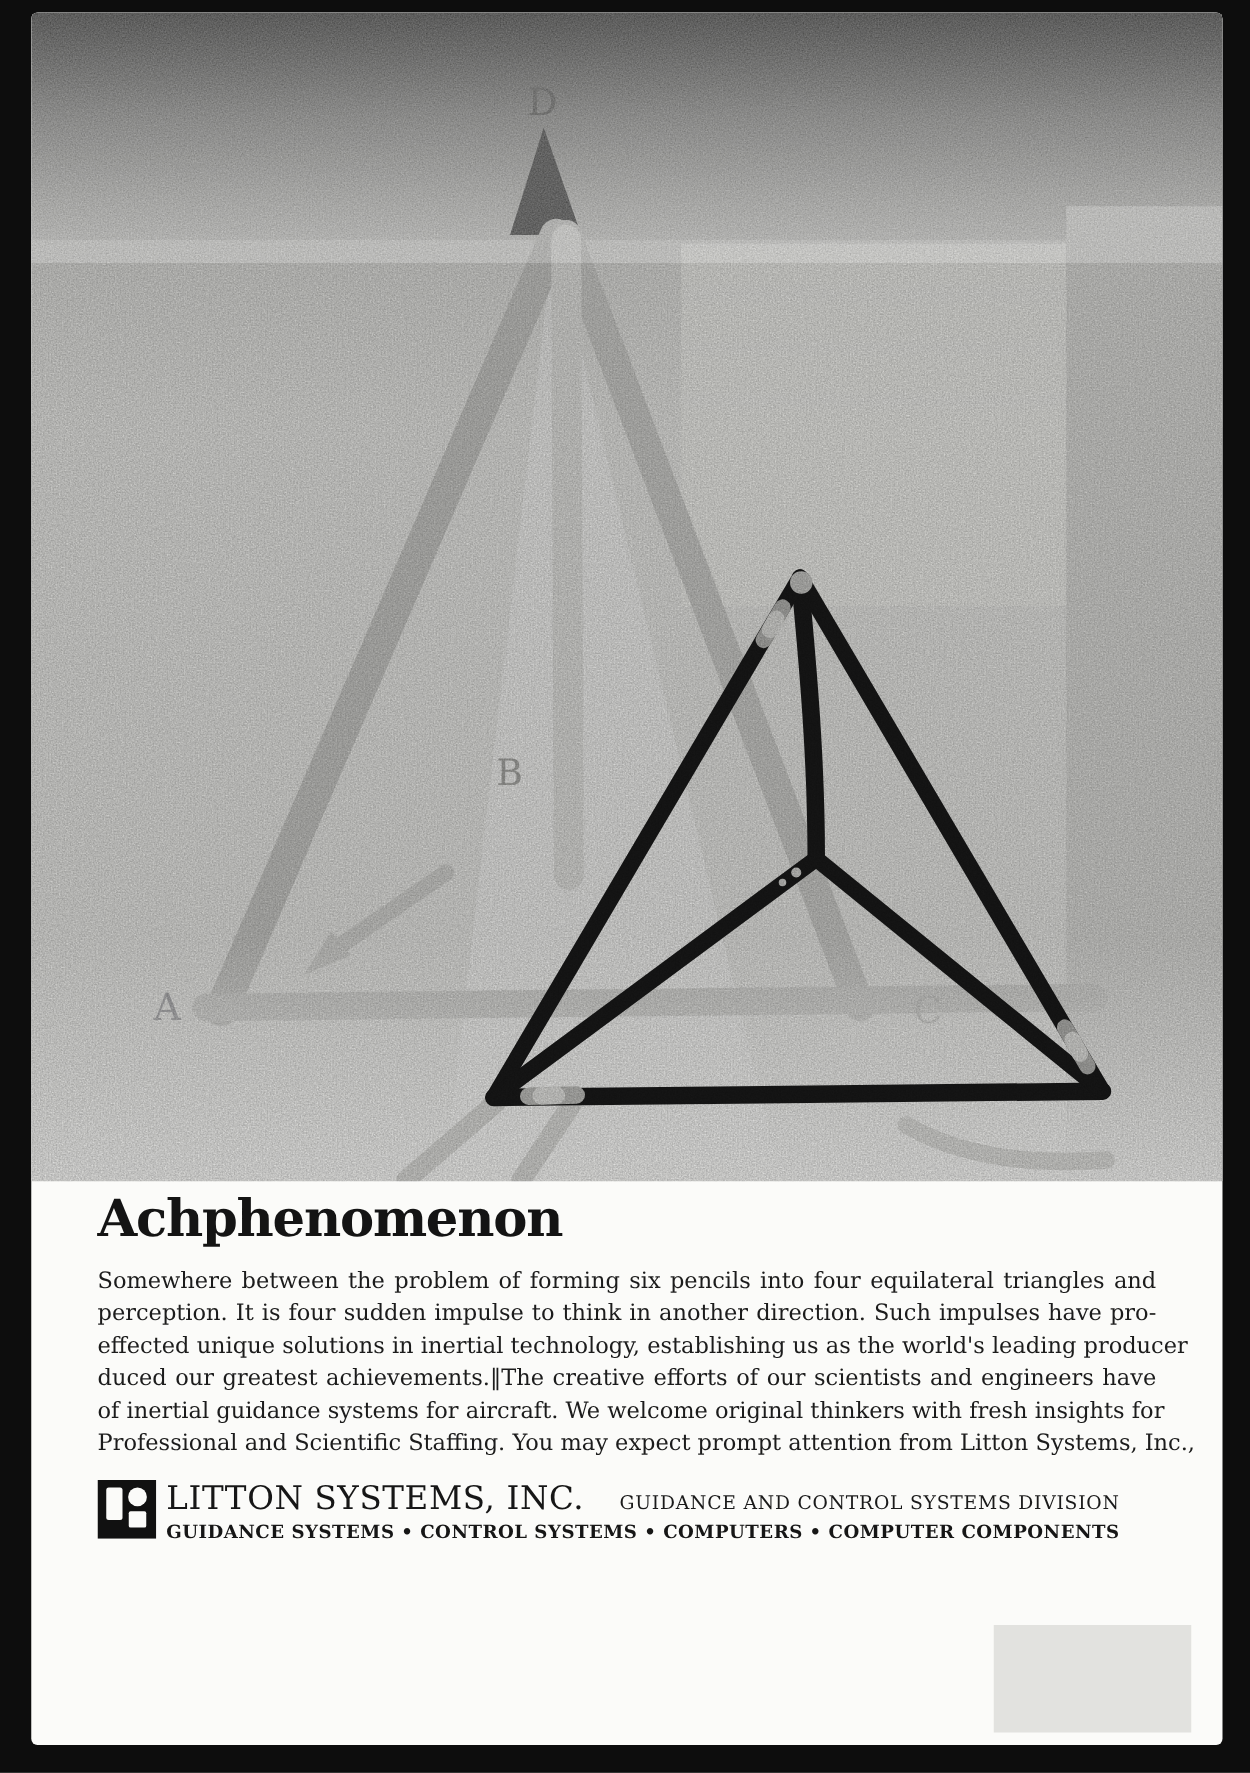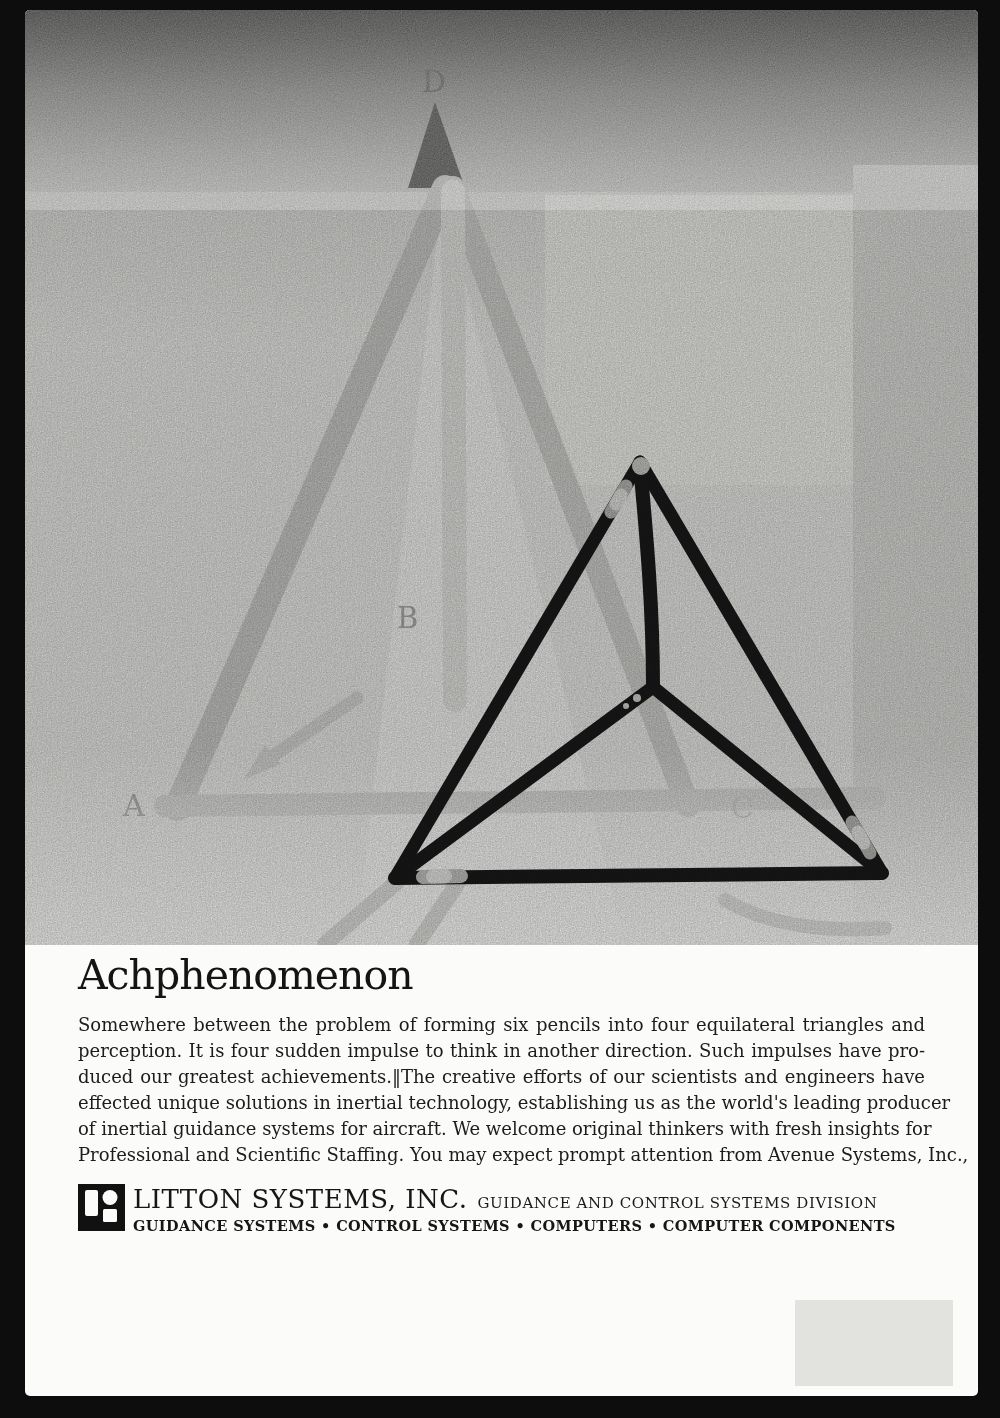--- a/index.html
+++ b/index.html
@@ -2,29 +2,29 @@
 <html><head>
 <meta charset="utf-8">
 <style>
   html,body{margin:0;padding:0;background:#0d0d0d;}
   .page{position:relative;width:1000px;height:1418px;background:#0d0d0d;overflow:hidden;
         font-family:"DejaVu Serif", serif;}
   .inner{position:absolute;left:25px;top:10px;width:953px;height:1386px;
          background:#fbfbf9;border-radius:5px;overflow:hidden;}
   .photo{position:relative;width:953px;height:935px;}
   .photo svg{display:block;}
-  .headline{margin:8px 0 0 53px;font-size:41px;line-height:44px;font-weight:normal;
+  .headline{margin:8px 0 0 53px;font-size:41px;line-height:44px;font-weight:bold;
             color:#141414;letter-spacing:-1px;}
   .bodytext{margin:15px 53px 0 53px;width:847px;color:#1c1c1c;}
   .body-line{font-size:18px;line-height:26px;white-space:nowrap;
              text-align:justify;text-align-last:justify;}
   .logo-row{margin:16px 0 0 53px;display:flex;align-items:flex-start;}
   .logo-mark{flex:0 0 auto;margin-right:8px;}
   .logo-text{display:flex;flex-direction:column;}
-  .logo-line1{display:flex;align-items:baseline;white-space:nowrap;}
+  .logo-line1{display:flex;align-items:baseline;white-space:nowrap;justify-content:space-between;}
   .company{font-size:26px;color:#161616;letter-spacing:0.5px;}
   .division{font-size:15px;color:#1a1a1a;margin-left:10px;letter-spacing:0.6px;}
   .products{font-size:14.5px;font-weight:600;color:#161616;letter-spacing:0.4px;
             margin-top:3px;white-space:nowrap;}
   .scan-block{position:absolute;left:795px;top:1300px;width:158px;height:86px;
               background:#e2e2df;}
 </style>
 </head>
 <body>
 
@@ -122,24 +122,24 @@
         <rect x="0" y="0" width="953" height="935" filter="url(#grainDark)" opacity="0.30"></rect>
         <rect x="0" y="0" width="953" height="200" filter="url(#grainLight)" opacity="0.28"></rect>
       </svg>
     </div>
 
     <h1 class="headline">Achphenomenon</h1>
 
     <div class="bodytext">
       <div class="body-line">Somewhere between the problem of forming six pencils into four equilateral triangles and</div>
       <div class="body-line">perception. It is four sudden impulse to think in another direction. Such impulses have pro-</div>
+      <div class="body-line">effected unique solutions in inertial technology, establishing us as the world's leading producer</div>
       <div class="body-line">duced our greatest achievements.‖The creative efforts of our scientists and engineers have</div>
-      <div class="body-line">effected unique solutions in inertial technology, establishing us as the world's leading producer</div>
       <div class="body-line">of inertial guidance systems for aircraft. We welcome original thinkers with fresh insights for</div>
-      <div class="body-line">Professional and Scientific Staffing. You may expect prompt attention from Avenue Systems, Inc.,</div>
+      <div class="body-line">Professional and Scientific Staffing. You may expect prompt attention from Litton Systems, Inc.,</div>
     </div>
 
     <div class="logo-row">
       <div class="logo-mark">
         <svg width="47" height="47" viewBox="0 0 47 47">
           <rect x="0" y="0" width="47" height="47" fill="#111111"></rect>
           <rect x="7" y="6" width="13" height="26" rx="2" fill="#fbfbf9"></rect>
           <circle cx="32" cy="13.5" r="7.5" fill="#fbfbf9"></circle>
           <rect x="25" y="25" width="14" height="13" rx="1.5" fill="#fbfbf9"></rect>
         </svg>

